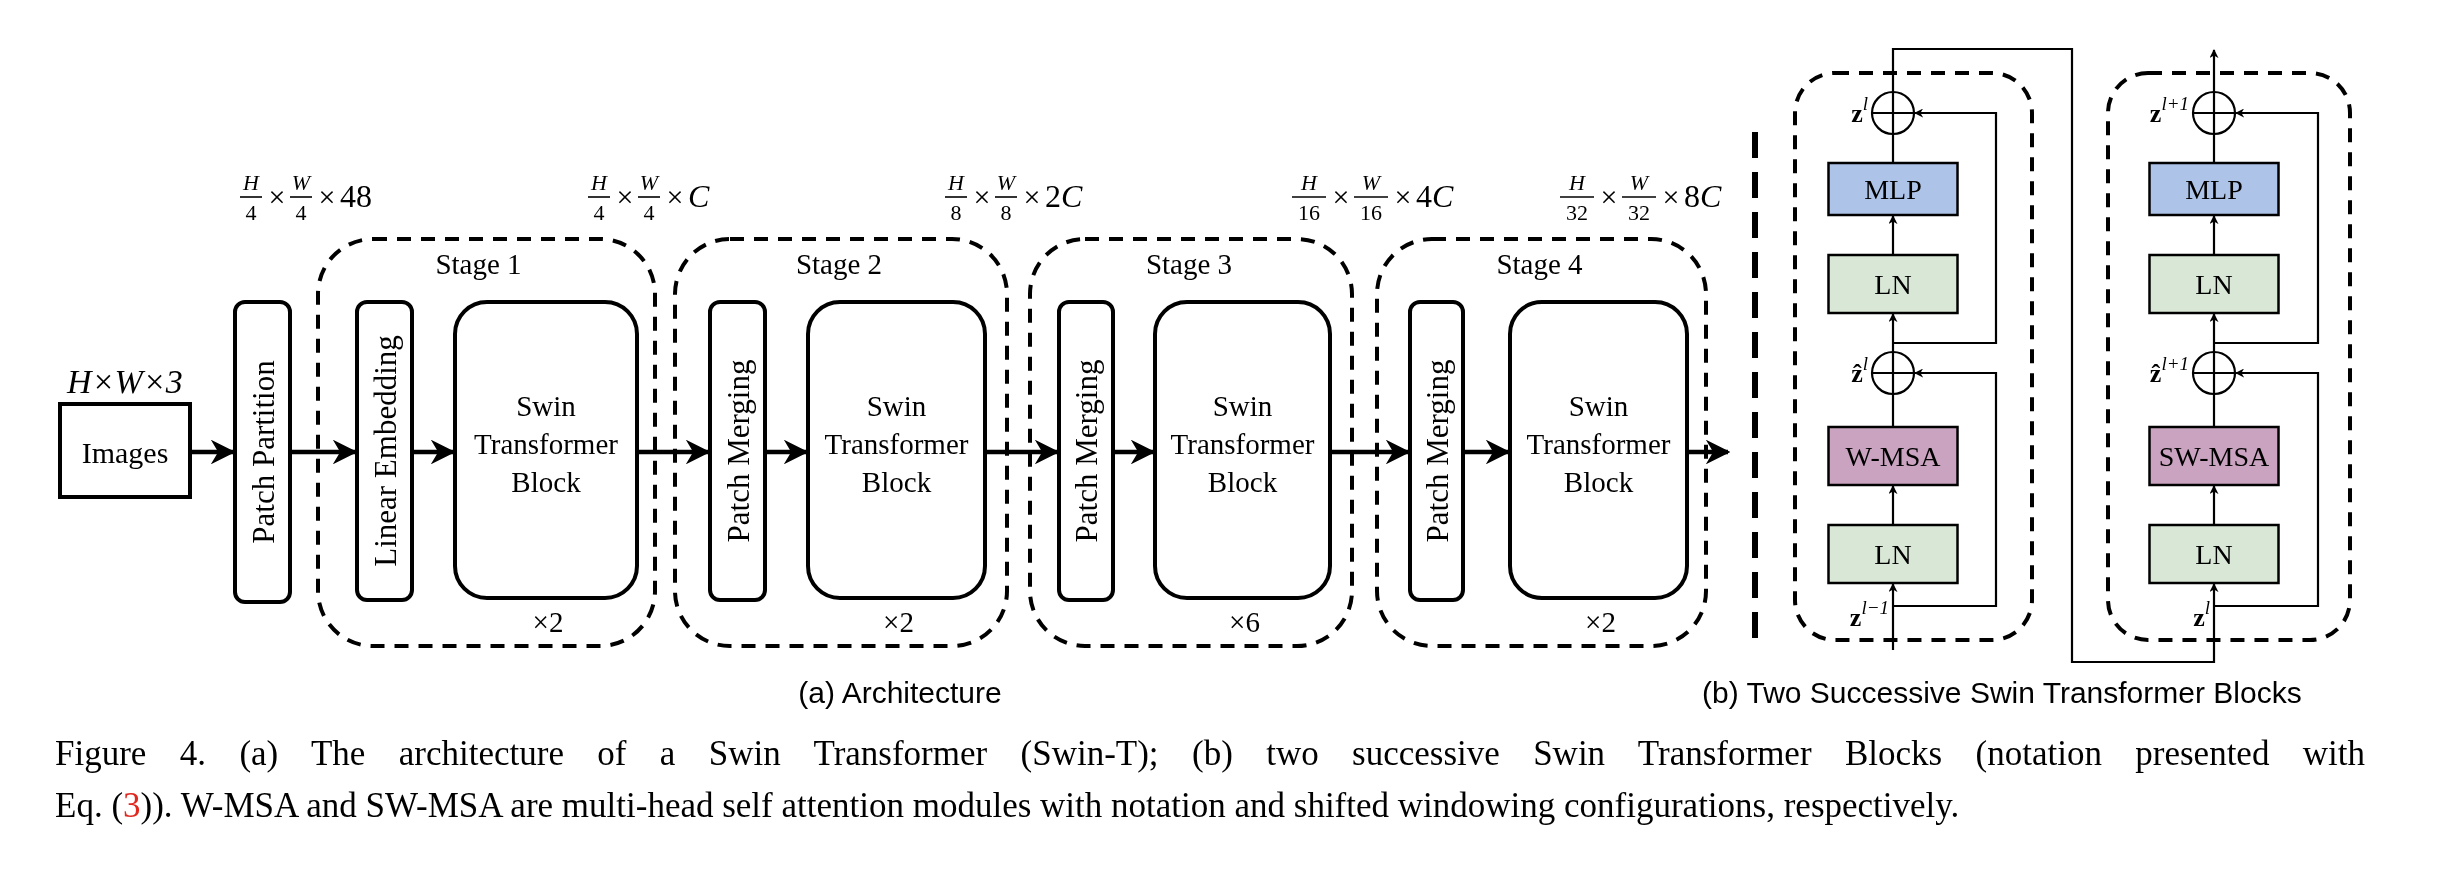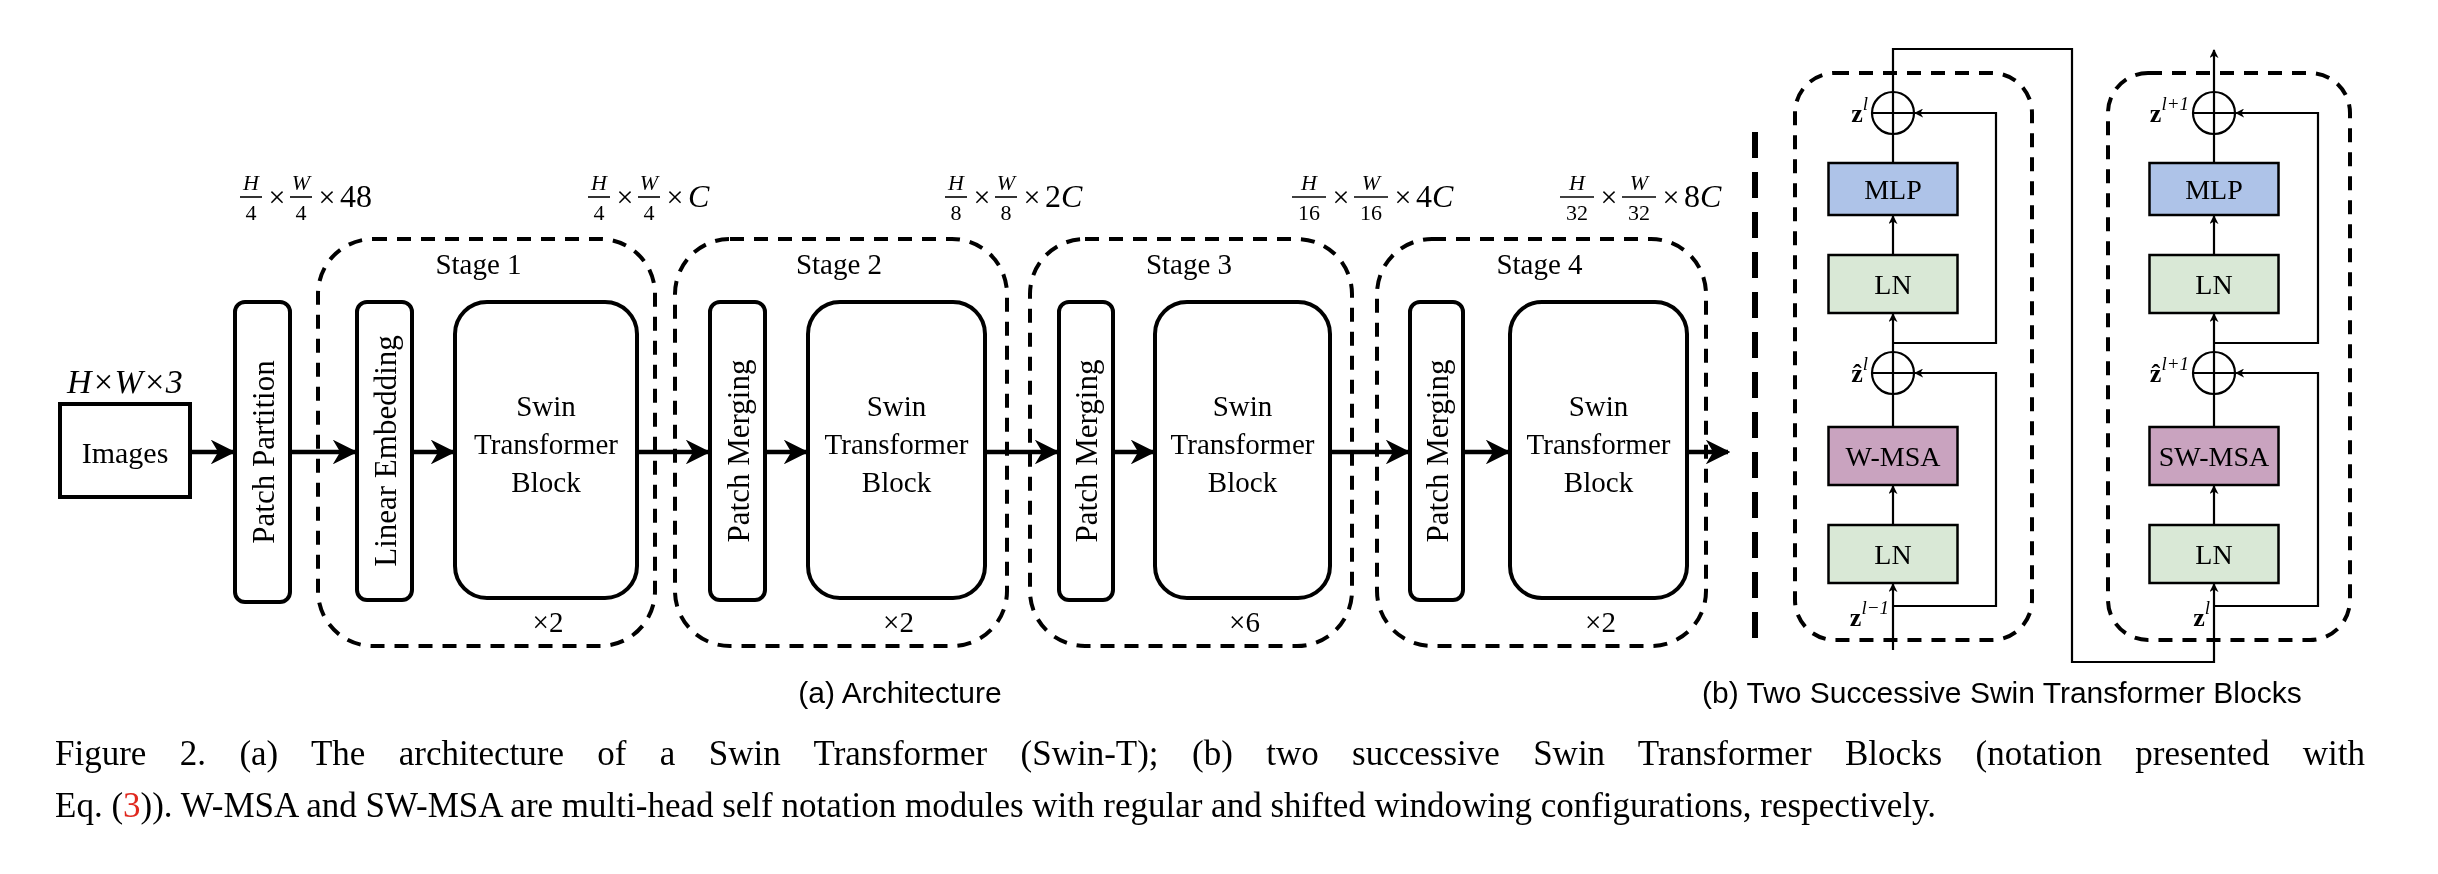--- a/index.html
+++ b/index.html
@@ -223,14 +223,14 @@
         <text x="2189" y="122" font-size="26" class="serif" text-anchor="end"><tspan font-weight="bold">z</tspan><tspan dy="-12" font-size="19" font-style="italic">l+1</tspan></text>
         <text x="2189" y="382" font-size="26" class="serif" text-anchor="end"><tspan font-weight="bold">ẑ</tspan><tspan dy="-12" font-size="19" font-style="italic">l+1</tspan></text>
         <text x="2210" y="626" font-size="26" class="serif" text-anchor="end"><tspan font-weight="bold">z</tspan><tspan dy="-12" font-size="19" font-style="italic">l</tspan></text>
       </g>
       <polyline points="1893,92 1893,49 2072,49 2072,662 2214,662 2214,650" fill="none" stroke="#000" stroke-width="2.2"></polyline>
       <line x1="2214" y1="92" x2="2214" y2="50" stroke="#000" stroke-width="2.2" marker-end="url(#arrowSmall)"></line>
     </g>
   <text class="sans" x="1702" y="703" font-size="30">(b) Two Successive Swin Transformer Blocks</text>
 </svg>
 
-<div class="caption-line" id="cap1">Figure 2. (a) The architecture of a Swin Transformer (Swin-T); (b) two successive Swin Transformer Blocks (notation presented with</div>
-<div class="caption-line" id="cap2"><span>Eq. (</span><span class="ref">3</span><span>)). W-MSA and SW-MSA are multi-head self notation modules with regular and shifted windowing configurations, respectively.</span></div>
+<div class="caption-line" id="cap1">Figure 4. (a) The architecture of a Swin Transformer (Swin-T); (b) two successive Swin Transformer Blocks (notation presented with</div>
+<div class="caption-line" id="cap2"><span>Eq. (</span><span class="ref">3</span><span>)). W-MSA and SW-MSA are multi-head self attention modules with notation and shifted windowing configurations, respectively.</span></div>
 
 </body></html>

